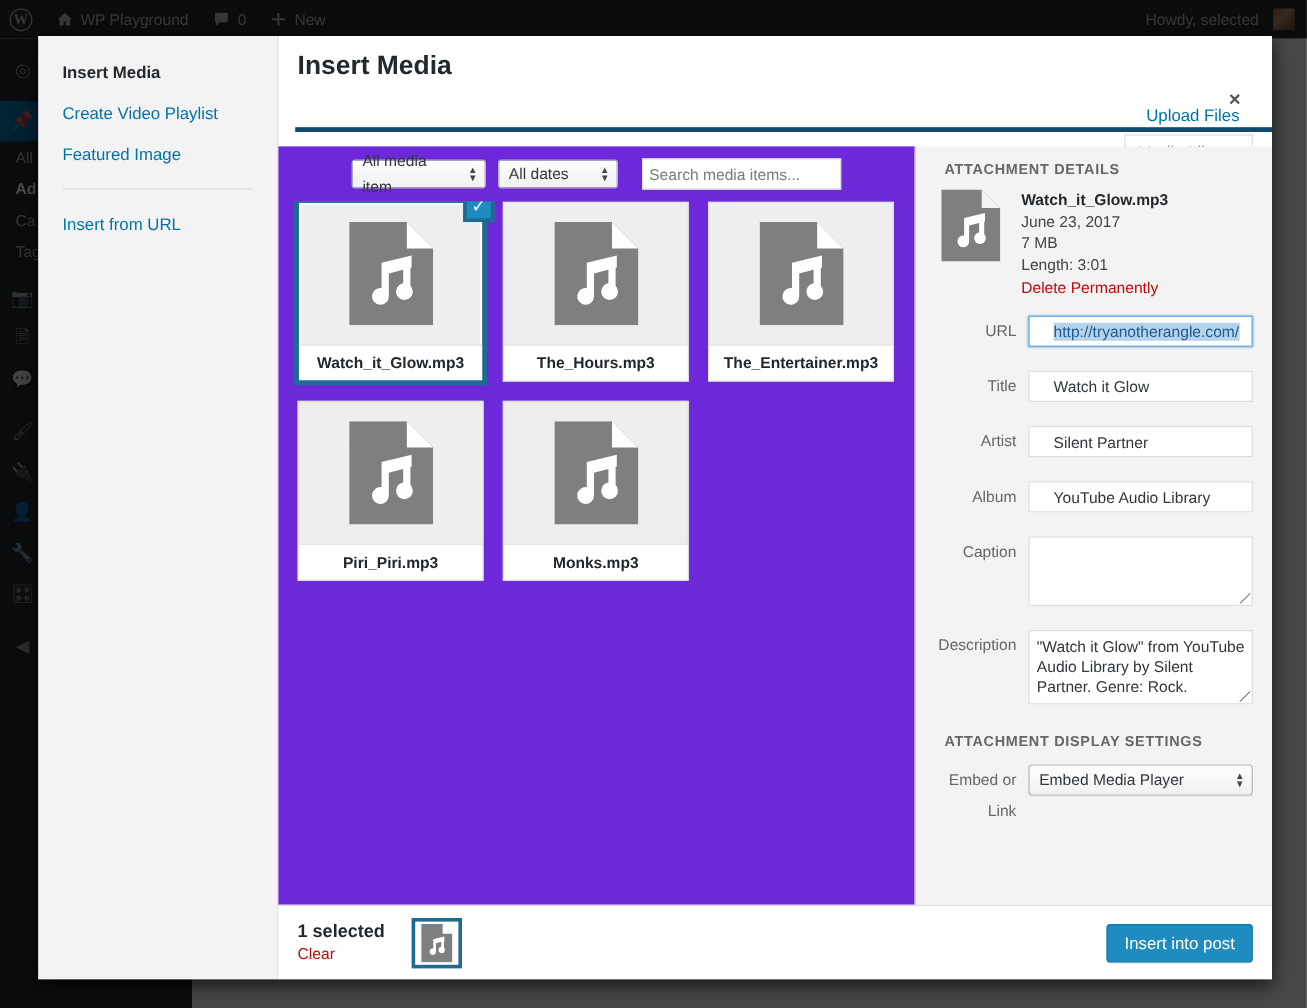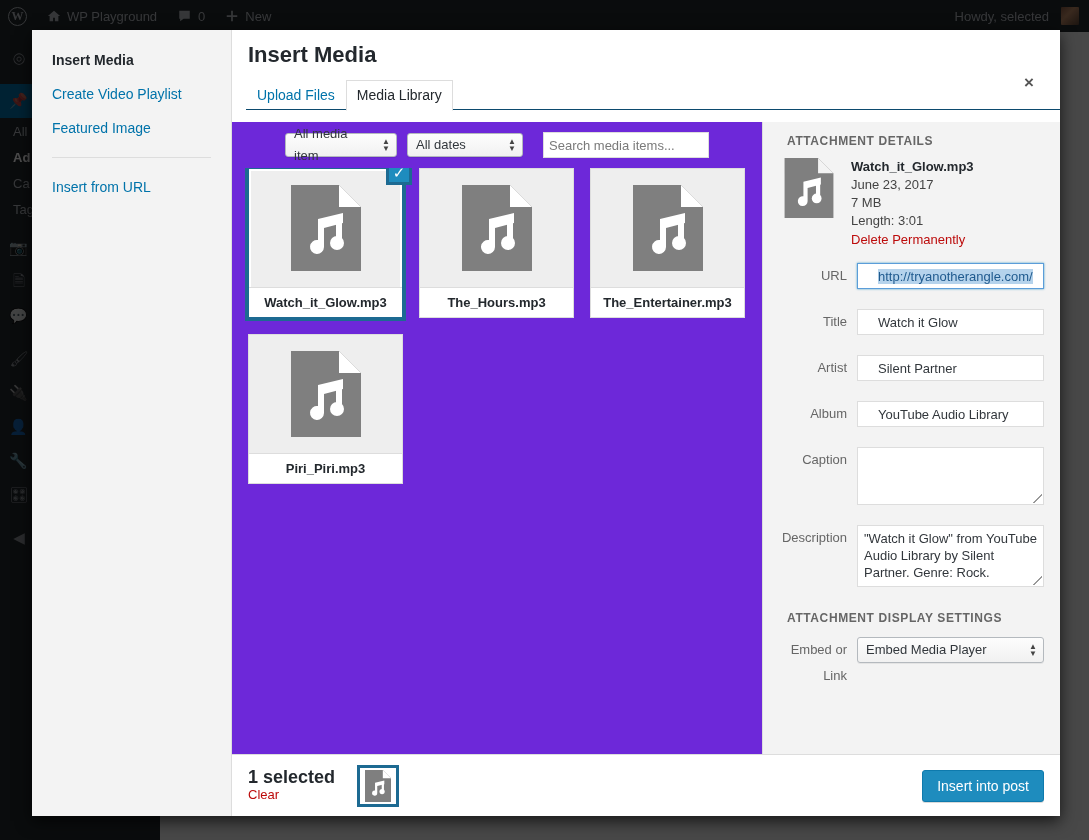--- a/index.html
+++ b/index.html
@@ -113,24 +113,25 @@
   }
   .modal-close {
     position: absolute; top: 40px; right: 18px;
     width: 26px; height: 26px;
     display: flex; align-items: center; justify-content: center;
     color: #555; font-size: 17px; font-weight: bold;
     cursor: pointer;
   }
   .tabs {
     margin: 12px 0 0 14px;
-    border-bottom: 1px solid #0c4a6e;
+    border-bottom: 4px solid #0c4a6e;
     height: 30px;
-    display: flex; align-items: center;
+    display: flex; align-items: flex-end;
     padding-right: 16px;
+    flex-direction: column;
   }
   .tab {
     font-size: 14px; color: #0073aa;
     padding: 5px 10px 6px 10px;
     line-height: 18px;
     border: 1px solid transparent;
     position: relative; top: 1px;
   }
   .tab.active {
     background: #fff;
@@ -169,21 +170,21 @@
     line-height: 22px;
     box-shadow: 0 1px 0 rgba(0,0,0,.06);
   }
   .wp-select .arrows {
     position: absolute; right: 6px; top: 50%;
     transform: translateY(-50%);
     font-size: 8px; line-height: 7px; color: #444;
     display: flex; flex-direction: column;
   }
   .sel-media { width: 112px; }
-  .sel-dates { width: 116px; }
+  .sel-dates { width: 100px; }
   .tb-spacer { flex: 1; }
   .search-box {
     width: 166px; height: 26px;
     border: 1px solid #ddd;
     background: #fff;
     font-size: 13px; color: #7a7a7a;
     padding: 0 5px;
     display: flex; align-items: center;
     border-radius: 0;
   }
@@ -298,21 +299,21 @@
 
   
   .modal-footer {
     position: absolute; left: 0; right: 0; bottom: 0; height: 62px;
     border-top: 1px solid #ddd;
     background: #fff;
     display: flex; align-items: center;
     padding: 0 16px;
   }
   .sel-count {
-    font-size: 18px; font-weight: bold; color: #23282d;
+    font-size: 15px; font-weight: bold; color: #23282d;
     line-height: 18px;
   }
   .sel-clear {
     font-size: 13px; color: #bc0b0b; line-height: 18px; cursor: pointer;
   }
   .foot-thumb {
     width: 42px; height: 42px; margin-left: 22px;
     border: 3px solid #1d6a92; background: #fff;
     display: flex; align-items: center; justify-content: center;
   }
@@ -525,20 +526,32 @@
                   <path d="M0 0 H48 L70 22 V86 H0 Z" fill="#7f7f7f"></path>
                   <path d="M48 0 L70 22 H48 Z" fill="#ffffff"></path>
                   <path d="M27 34 L52 28 V38 L33 43 V62 A7 7 0 1 1 27 55 V34 Z" fill="#ffffff"></path>
                   <circle cx="46" cy="58" r="7" fill="#ffffff"></circle>
                   <rect x="45" y="34" width="6" height="24" fill="#ffffff"></rect>
                 </svg>
               </div>
               <div class="fname">Piri_Piri.mp3</div>
             </div>
 
+            <div class="cell">
+              <div class="thumb">
+                <svg class="mfile" width="70" height="86" viewBox="0 0 70 86">
+                  <path d="M0 0 H48 L70 22 V86 H0 Z" fill="#7f7f7f"></path>
+                  <path d="M48 0 L70 22 H48 Z" fill="#ffffff"></path>
+                  <path d="M27 34 L52 28 V38 L33 43 V62 A7 7 0 1 1 27 55 V34 Z" fill="#ffffff"></path>
+                  <circle cx="46" cy="58" r="7" fill="#ffffff"></circle>
+                  <rect x="45" y="34" width="6" height="24" fill="#ffffff"></rect>
+                </svg>
+              </div>
+              <div class="fname">Monks.mp3</div>
+            </div>
 
           </div>
         </div>
       </div>
 
       <div class="details">
         <div class="det-h">ATTACHMENT DETAILS</div>
 
         <div class="det-top">
           <div class="det-thumb">

